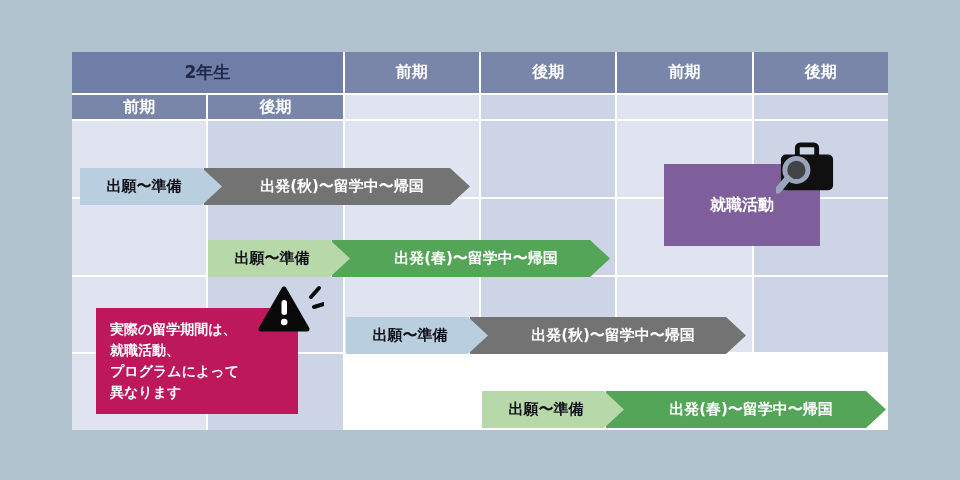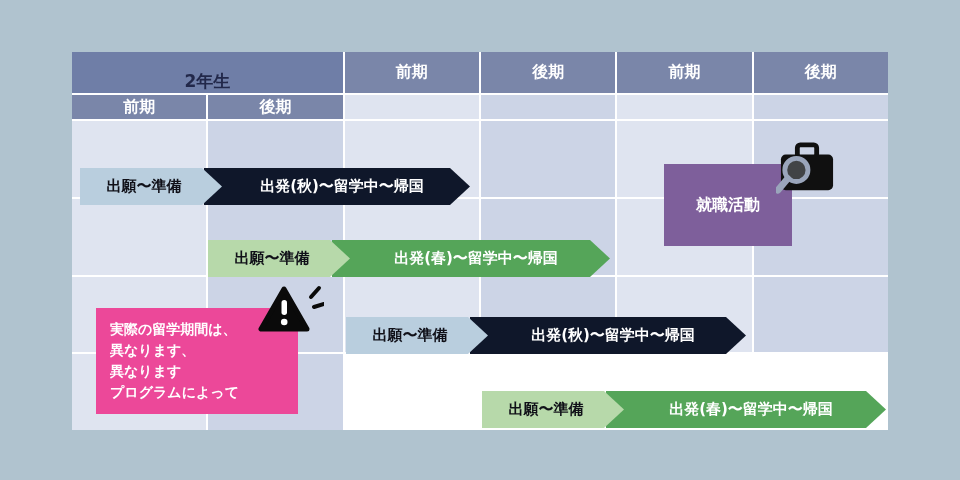--- a/index.html
+++ b/index.html
@@ -15,21 +15,21 @@
   .grid {
     position:absolute; left:72px; top:52px; width:816px; height:378px;
     background:#ffffff;
     display:grid;
     grid-template-columns:repeat(6,1fr);
     grid-template-rows:41px 24px repeat(4,1fr);
     gap:2px;
   }
   .year {
     grid-column:span 2; background:#6f7ea7;
-    display:flex; align-items:flex-end; justify-content:center;
+    display:flex; align-items:center; justify-content:center;
     font-size:17px; font-weight:bold; color:#22284a;
   }
   .sem {
     background:#7a86a9;
     display:flex; align-items:center; justify-content:center;
     font-size:16px; font-weight:bold; color:#ffffff;
   }
   .cell { background:#dfe4f0; }
   .cell.dark { background:#ccd4e6; }
 
@@ -38,36 +38,36 @@
     position:absolute; height:37px;
     display:flex; align-items:center; justify-content:center;
     font-weight:bold; font-size:15px; white-space:nowrap;
     clip-path:polygon(0 0, calc(100% - 20px) 0, 100% 50%, calc(100% - 20px) 100%, 0 100%);
   }
   .bar span { margin-right:14px; }
   .bar.prep { z-index:3; color:#101018; }
   .bar.dep  { z-index:2; color:#ffffff; padding-left:24px; }
   .prep-blue  { background:#b9cede; }
   .prep-green { background:#b7d9aa; }
-  .dep-teal   { background:#0f172a;text-align:right; }
+  .dep-teal   { background:#737373;text-align:right; }
   .dep-green  { background:#55a559;text-align:right; }
 
   
   .job {
-    position:absolute; left:664px; top:164px; width:128px; height:82px;
+    position:absolute; left:664px; top:164px; width:156px; height:82px;
     background:#7e5f9b; color:#ffffff; z-index:4;
     display:flex; align-items:center; justify-content:center;
     font-size:16px; font-weight:bold;
   }
   .briefcase { position:absolute; left:776px; top:140px; width:62px; height:56px; z-index:5; }
 
   
   .note {
     position:absolute; left:96px; top:308px; width:202px; height:106px;
-    background:#ec4899; color:#ffffff; z-index:4;
+    background:#be185d; color:#ffffff; z-index:4;
     padding:11px 14px; font-size:14px; font-weight:bold; line-height:21px;
   }
   .warning { position:absolute; left:258px; top:284px; width:66px; height:50px; z-index:5; }
 </style>
 </head>
 <body>
 
 <div class="stage">
 
   <div class="grid">
@@ -159,23 +159,23 @@
     <svg viewBox="0 0 64 58" width="62" height="56">
       <rect x="22" y="5" width="20" height="13" rx="3" fill="none" stroke="#101010" stroke-width="5"></rect>
       <rect x="5" y="15" width="54" height="37" rx="5" fill="#101010"></rect>
       <circle cx="21" cy="31" r="12" fill="rgba(210,218,230,0.25)" stroke="#9aa5bb" stroke-width="5"></circle>
       <line x1="12" y1="40" x2="2" y2="52" stroke="#9aa5bb" stroke-width="7" stroke-linecap="round"></line>
     </svg>
   </div>
 
   <div class="note">
     <div>実際の留学期間は、</div>
-    <div>異なります、</div>
+    <div>就職活動、</div>
+    <div>プログラムによって</div>
     <div>異なります</div>
-    <div>プログラムによって</div>
   </div>
   <div class="warning">
     <svg viewBox="0 0 66 50" width="66" height="50">
       <path d="M26 5 L3 45 L49 45 Z" fill="#0a0a0a" stroke="#0a0a0a" stroke-width="5" stroke-linejoin="round"></path>
       <rect x="23.5" y="16" width="5.5" height="15" rx="2.7" fill="#ffffff"></rect>
       <circle cx="26.2" cy="38" r="3.3" fill="#ffffff"></circle>
       <path d="M53 13 L61 4" stroke="#0a0a0a" stroke-width="4" stroke-linecap="round"></path>
       <path d="M56 23 L66 20" stroke="#0a0a0a" stroke-width="4" stroke-linecap="round"></path>
     </svg>
   </div>

